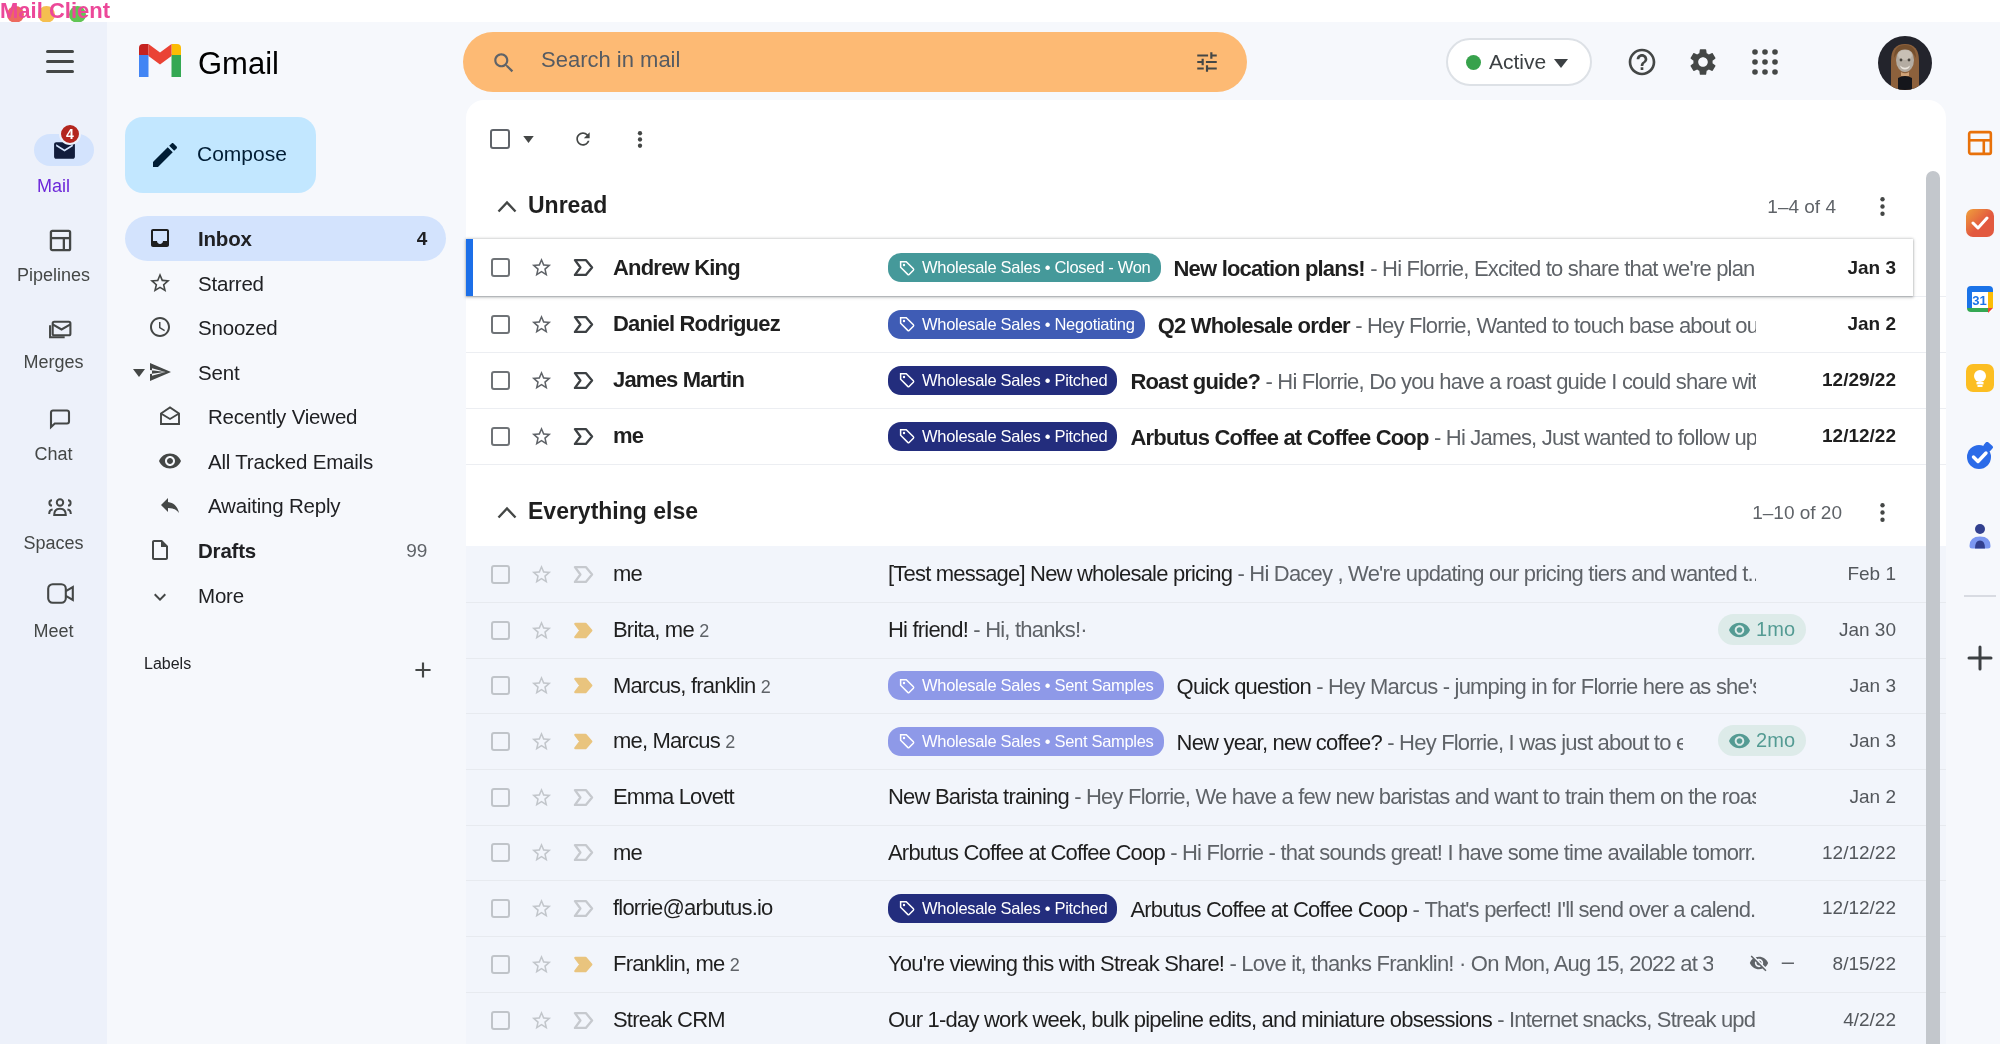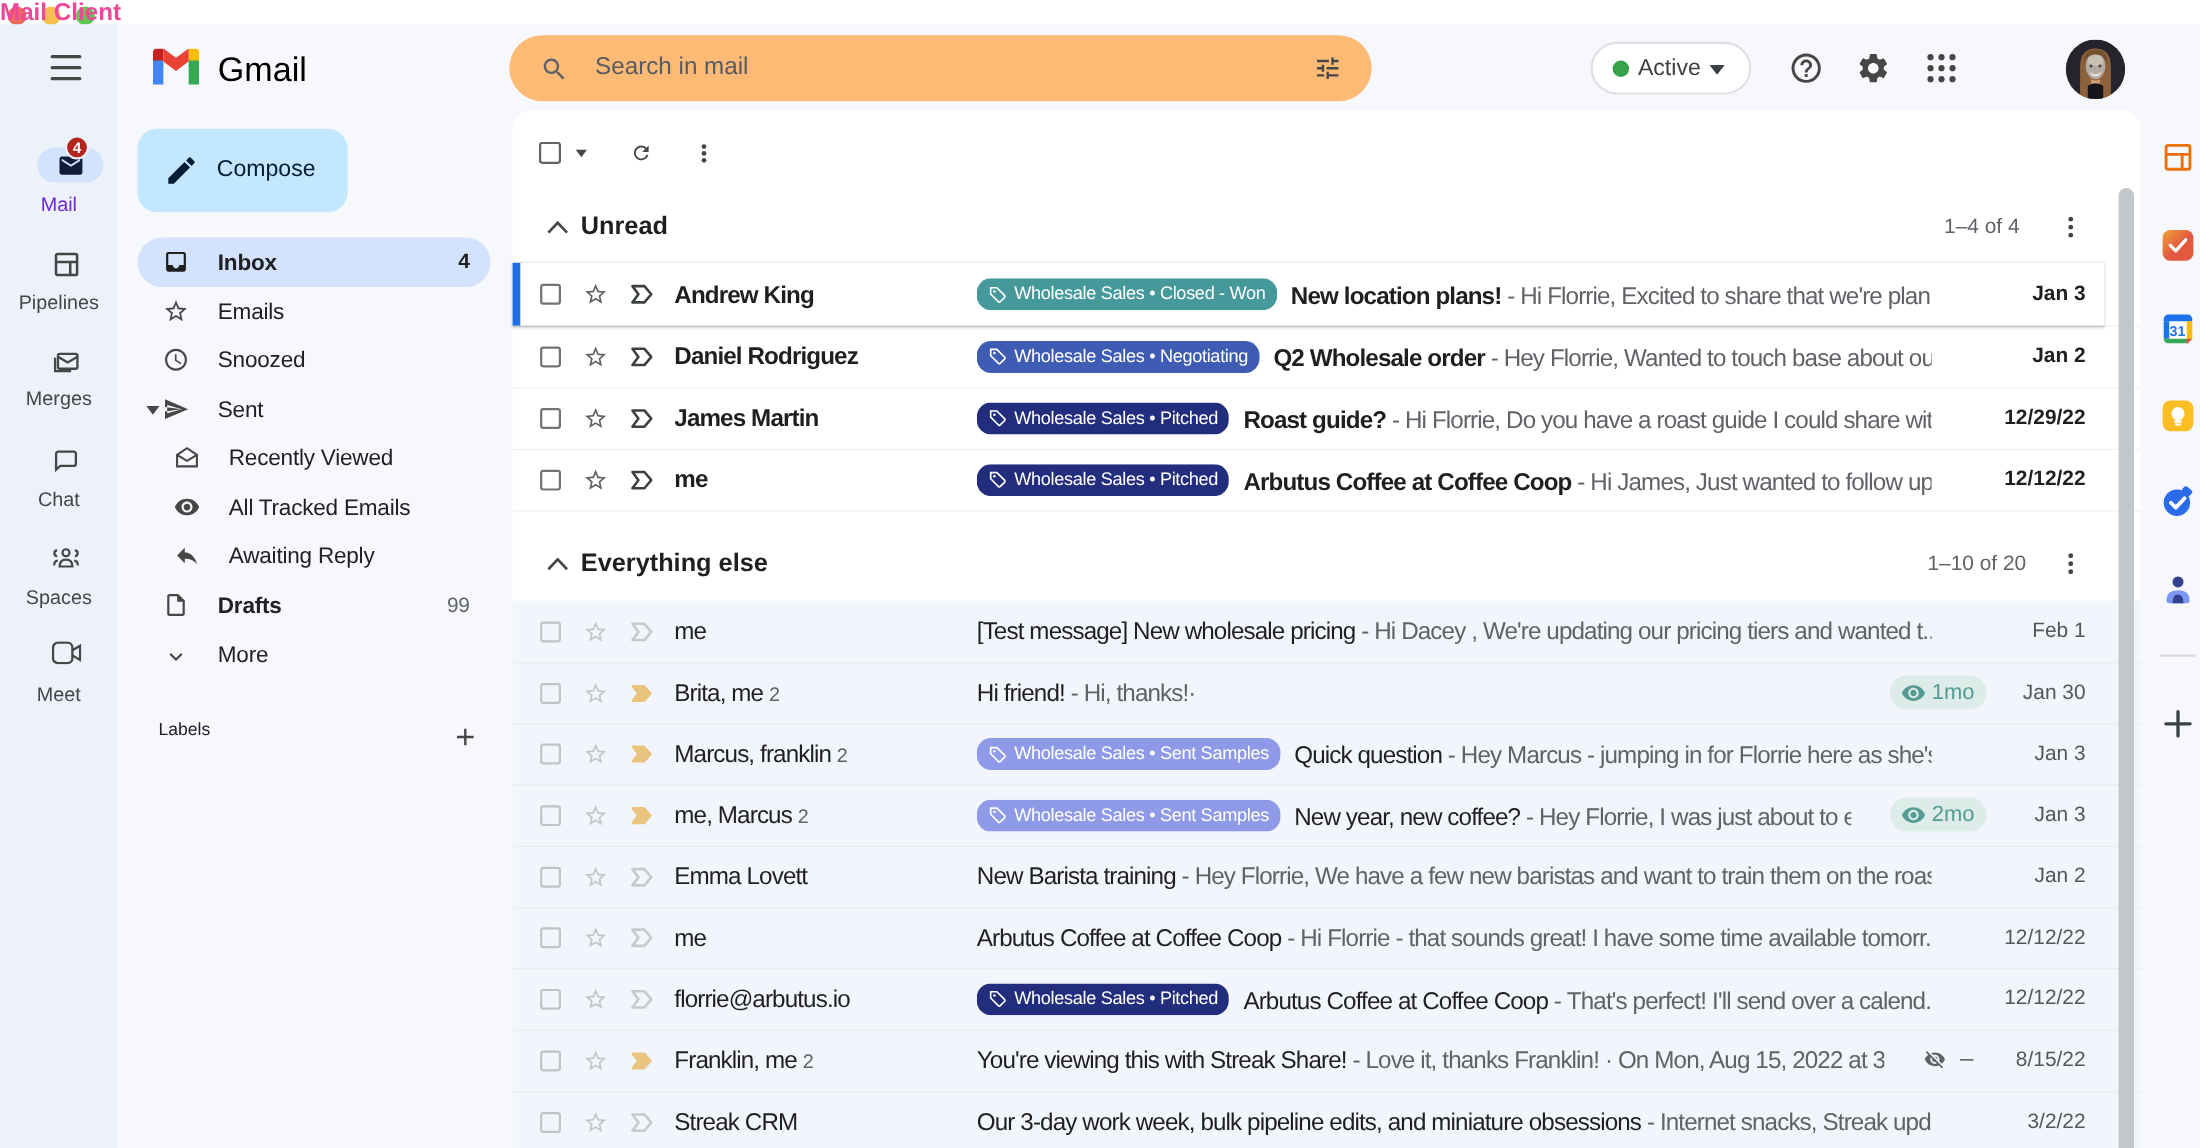--- a/index.html
+++ b/index.html
@@ -135,21 +135,21 @@
   <svg class="sicon" style="top:10px" width="24" height="24" viewBox="0 0 24 24">
       <path fill="#1f1f1f" d="M19 3H5c-1.1 0-2 .9-2 2v14c0 1.1.9 2 2 2h14c1.1 0 2-.9 2-2V5c0-1.1-.9-2-2-2zm0 12h-4c0 1.66-1.34 3-3 3s-3-1.34-3-3H5V5h14v10z"></path>
     </svg>
   <span class="txt">Inbox</span>
     <span class="cnt" style="font-weight:700">4</span>
 </div>
 <div class="sitem" style="top:261px">
   <svg class="sicon" style="top:10px" width="25" height="25" viewBox="0 0 24 24">
       <path fill="#444746" d="M22 9.24l-7.19-.62L12 2 9.19 8.63 2 9.24l5.46 4.73L5.82 21 12 17.27 18.18 21l-1.63-7.03L22 9.24zM12 15.4l-3.76 2.27 1-4.28-3.32-2.88 4.38-.38L12 6.1l1.71 4.04 4.38.38-3.32 2.88 1 4.28L12 15.4z"></path>
     </svg>
-  <span class="txt">Emails</span>
+  <span class="txt">Starred</span>
 </div>
 <div class="sitem" style="top:305px">
   <svg class="sicon" style="top:10px" width="25" height="25" viewBox="0 0 24 24">
       <path fill="#444746" d="M11.99 2C6.47 2 2 6.48 2 12s4.47 10 9.99 10C17.52 22 22 17.52 22 12S17.52 2 11.99 2zm.01 18c-4.42 0-8-3.58-8-8s3.58-8 8-8 8 3.58 8 8-3.58 8-8 8zm.5-13H11v6l5.25 3.15.75-1.23-4.5-2.67z"></path>
     </svg>
   <span class="txt">Snoozed</span>
 </div>
 <div class="sitem" style="top:350px">
   <svg class="abs" style="left:26px;top:19px" width="12" height="8" viewBox="0 0 12 8">
       <path fill="#444746" d="M0 0 L12 0 L6 8 Z"></path>
@@ -510,24 +510,24 @@
   <div class="row erow" style="top:892px;height:56px">
     <span class="cb" style="border-color:#c0c4c9"></span>
     <svg class="star" width="23" height="23" viewBox="0 0 24 24">
         <path fill="#c2c6cb" d="M22 9.24l-7.19-.62L12 2 9.19 8.63 2 9.24l5.46 4.73L5.82 21 12 17.27 18.18 21l-1.63-7.03L22 9.24zM12 15.4l-3.76 2.27 1-4.28-3.32-2.88 4.38-.38L12 6.1l1.71 4.04 4.38.38-3.32 2.88 1 4.28L12 15.4z"></path>
       </svg>
     <svg class="chev" width="21" height="19" viewBox="0 0 27 24">
         <path fill="none" stroke="#c6c9ce" stroke-width="3" stroke-linejoin="round" d="M2.5 2.5 L16.5 2.5 L24.5 12 L16.5 21.5 L2.5 21.5 L9.5 12 Z"></path>
       </svg>
     <span class="sender">Streak CRM</span>
     <span class="mid">
-        <span class="subj">Our 3-day work week, bulk pipeline edits, and miniature obsessions</span>
+        <span class="subj">Our 1-day work week, bulk pipeline edits, and miniature obsessions</span>
         <span class="snip">&nbsp;-&nbsp;Internet snacks, Streak upd...</span>
       </span>
-    <span class="date">3/2/22</span>
+    <span class="date">4/2/22</span>
 
   </div>
   <div class="rowsep" style="top:196px;left:0;width:1480px;background:#eceef2"></div>
   <div class="rowsep" style="top:252px;left:0;width:1480px;background:#eceef2"></div>
   <div class="rowsep" style="top:308px;left:0;width:1480px;background:#eceef2"></div>
   <div class="rowsep" style="top:364px;left:0;width:1480px;background:#eceef2"></div>
   <div class="rowsep" style="top:502px;left:0;width:1480px;background:#e7eaef"></div>
   <div class="rowsep" style="top:558px;left:0;width:1480px;background:#e7eaef"></div>
   <div class="rowsep" style="top:613px;left:0;width:1480px;background:#e7eaef"></div>
   <div class="rowsep" style="top:669px;left:0;width:1480px;background:#e7eaef"></div>

